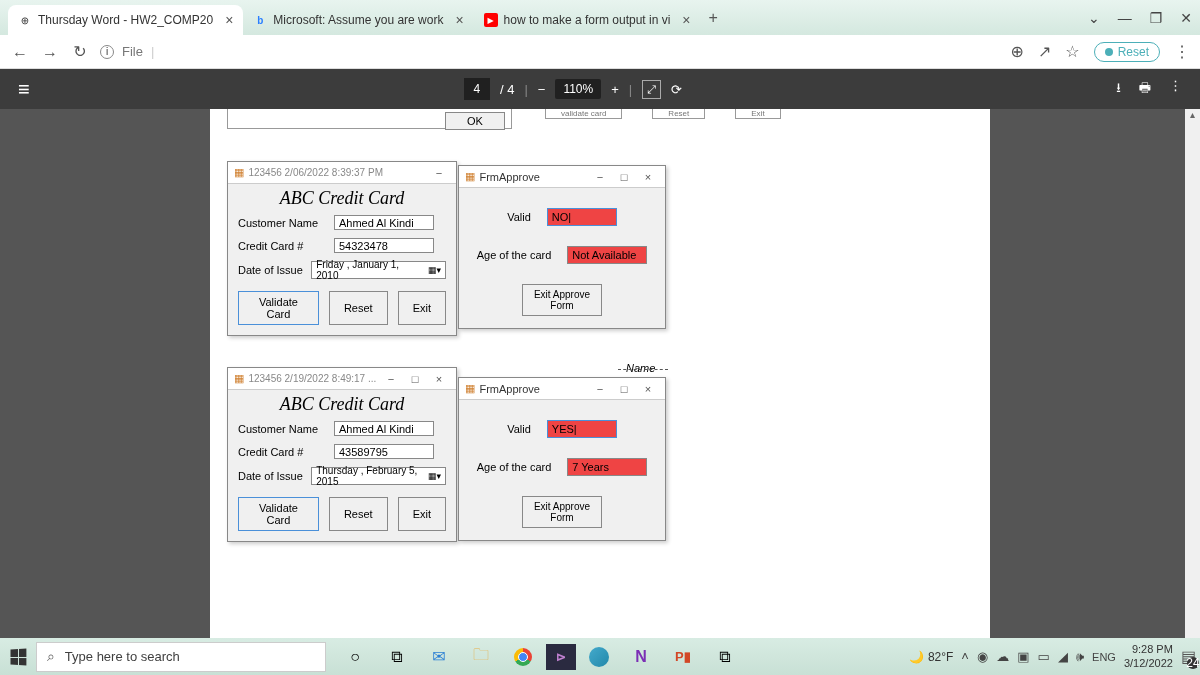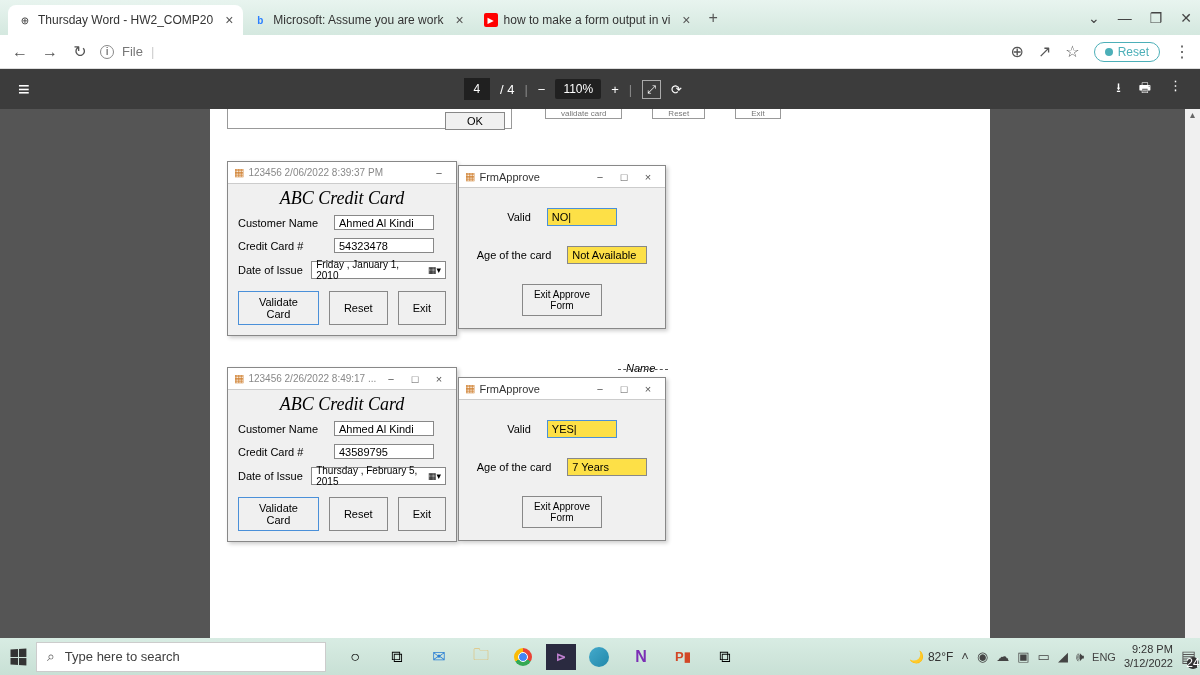--- a/index.html
+++ b/index.html
@@ -57,21 +57,21 @@
     .form-input { border: 1px solid #888; padding: 2px 4px; font-size: 11px; height: 15px; background: #fff; }
     .form-date { border: 1px solid #888; padding: 2px 4px; font-size: 11px; height: 18px; background: #fff; display: flex; align-items: center; gap: 4px; }
     .form-btn { border: 1px solid #888; background: #f0f0f0; padding: 4px 14px; font-size: 11px; }
     .form-btn-blue { border: 1px solid #4a90d9; }
     .btn-row { display: flex; gap: 10px; margin-top: 12px; }
     
     .approve-window { position: absolute; background: #f0f0f0; border: 1px solid #888; box-shadow: 2px 2px 4px rgba(0,0,0,0.2); }
     .app-body { padding: 20px 12px 12px; font-size: 11px; }
     .app-row { display: flex; align-items: center; gap: 16px; margin-bottom: 20px; justify-content: center; }
     .app-label { font-size: 11px; }
-    .app-input { border: 1px solid #888; padding: 2px 4px; font-size: 11px; height: 18px; width: 70px; background: #fde047; }
+    .app-input { border: 1px solid #888; padding: 2px 4px; font-size: 11px; height: 18px; width: 70px; background: #ef4444; }
     .exit-app { border: 1px solid #888; background: #f0f0f0; padding: 4px 10px; font-size: 10px; margin: 8px auto 0; display: block; width: 80px; text-align: center; line-height: 1.1; }
     
     .click-label { position: absolute; font-size: 11px; font-style: italic; color: #000; }
     
     
     .taskbar { position: absolute; bottom: 0; left: 0; right: 0; height: 37px; background: linear-gradient(180deg, #d8ece3 0%, #c8e0d5 100%); display: flex; align-items: center; padding: 0 4px; }
     .start { width: 28px; height: 28px; display: flex; align-items: center; justify-content: center; }
     .win-logo { display: grid; grid-template-columns: 1fr 1fr; grid-template-rows: 1fr 1fr; gap: 1px; width: 16px; height: 16px; transform: perspective(20px) rotateY(-8deg); }
     .win-logo div { background: #333; }
     .search-box { background: #fff; border: 1px solid #ccc; height: 30px; width: 290px; display: flex; align-items: center; padding: 0 10px; gap: 10px; margin-left: 4px; }
@@ -222,21 +222,21 @@
         <button class="exit-app">Exit Approve Form</button>
       </div>
     </div>
 
     <div class="click-label" style="top:253px;left:416px">Name</div>
     <div style="position:absolute;top:260px;left:408px;width:50px;border-top:1px dashed #555"></div>
 
     <div class="form-window" style="top:258px;left:17px;width:230px">
       <div class="fw-title">
         <span style="color:#d08030">▦</span>
-        <span class="fw-title-text" style="margin-left:4px">123456  2/26/2022 8:49:17 ...</span>
+        <span class="fw-title-text" style="margin-left:4px">123456  2/19/2022 8:49:17 ...</span>
         <div class="fw-tctrl">
           <span>−</span>
           <span>□</span>
           <span>×</span>
         </div>
       </div>
       <div class="form-body">
         <div class="form-heading">ABC Credit Card</div>
         <div class="form-row">
           <span class="form-label">Customer Name</span>

